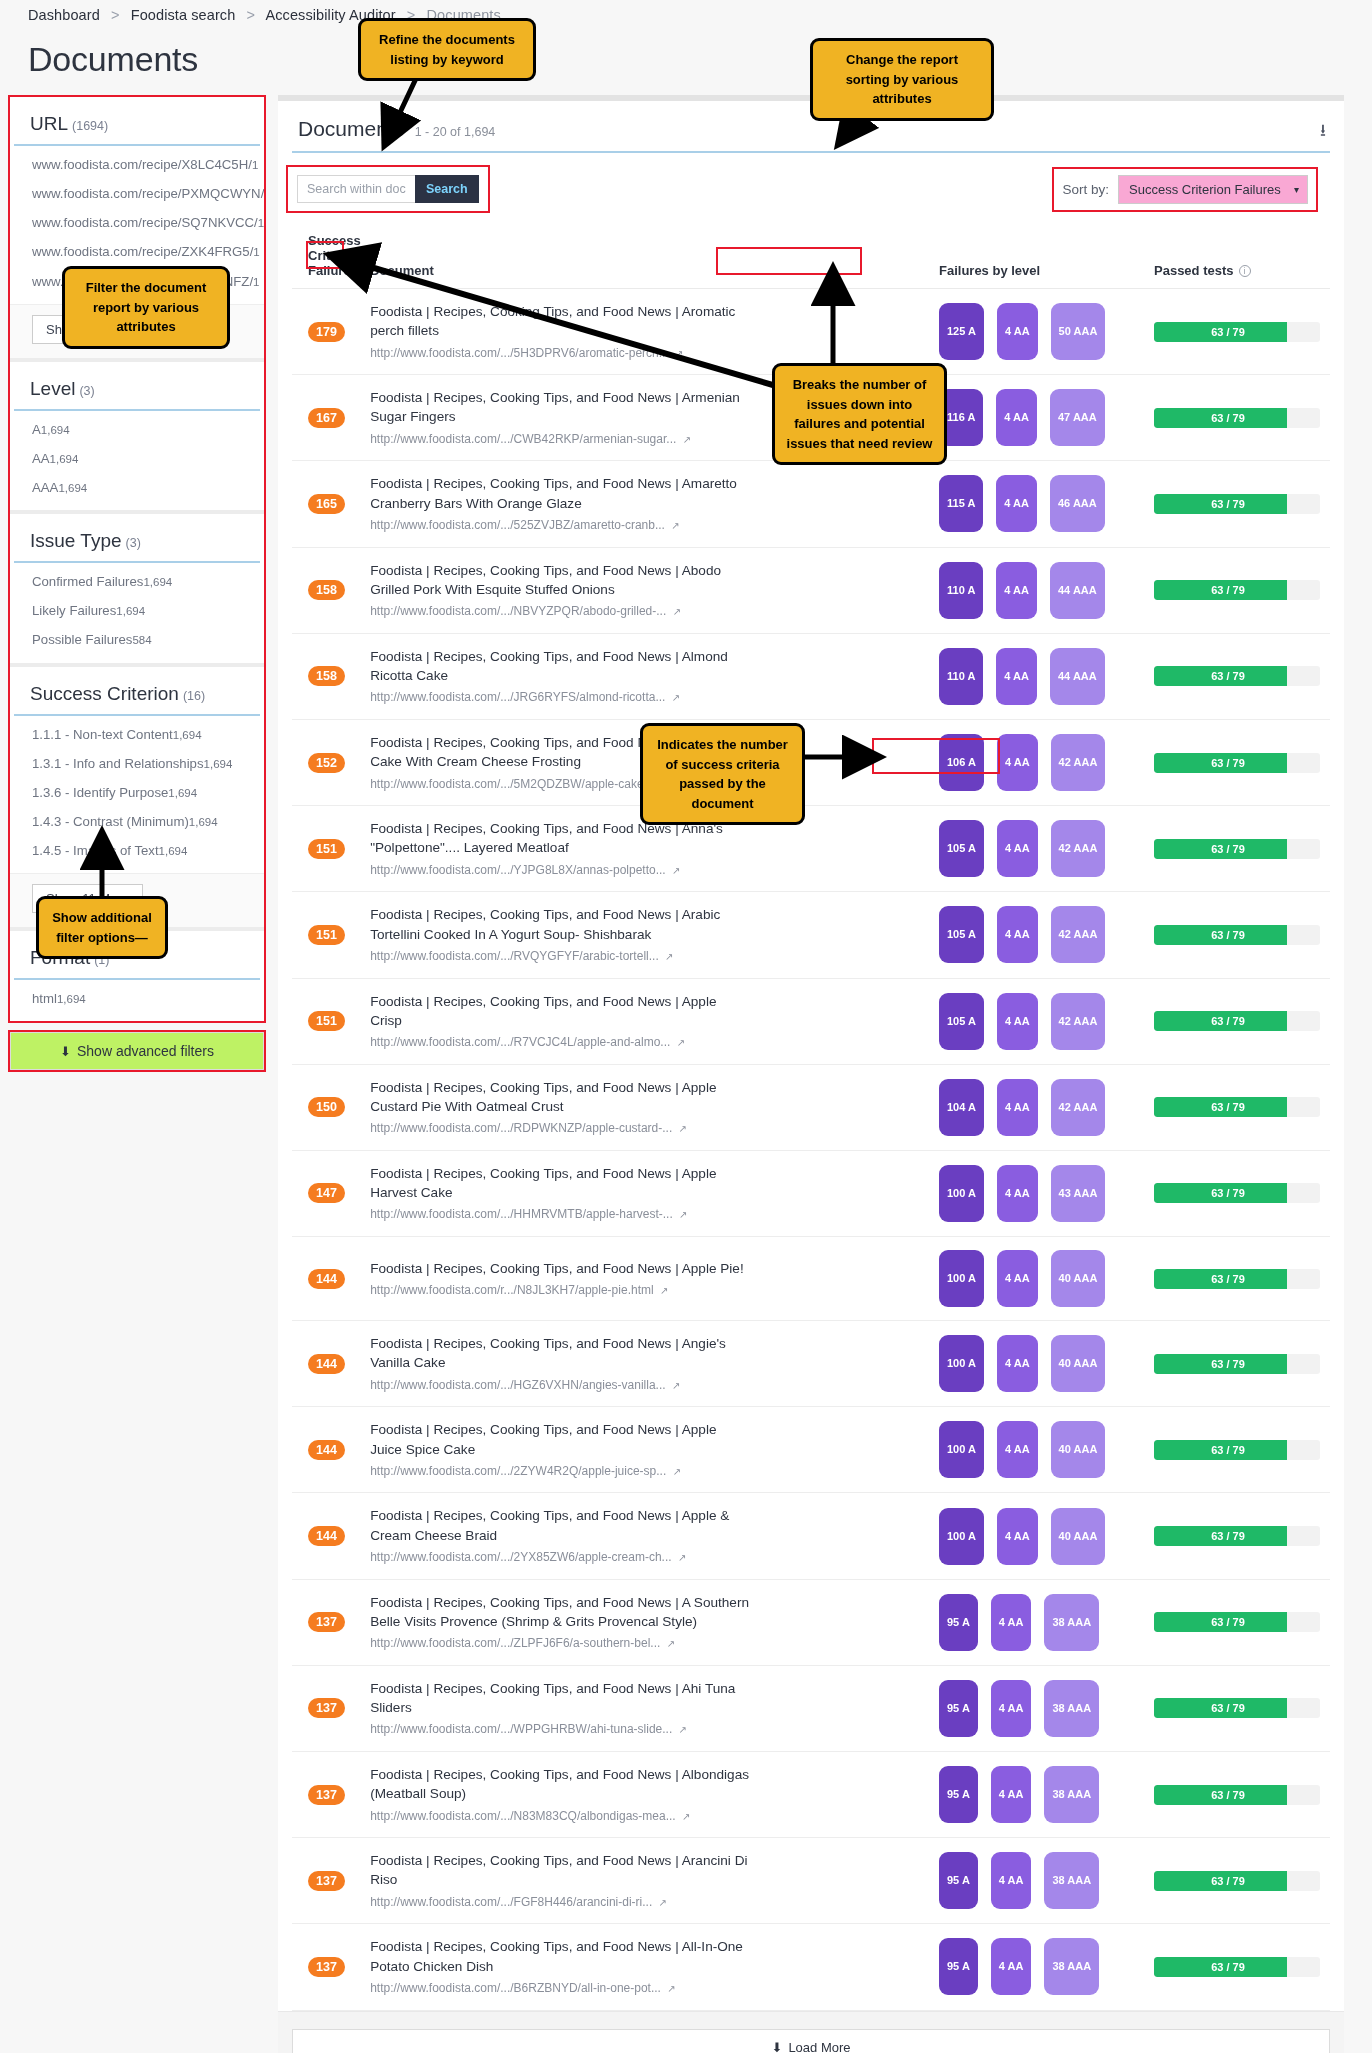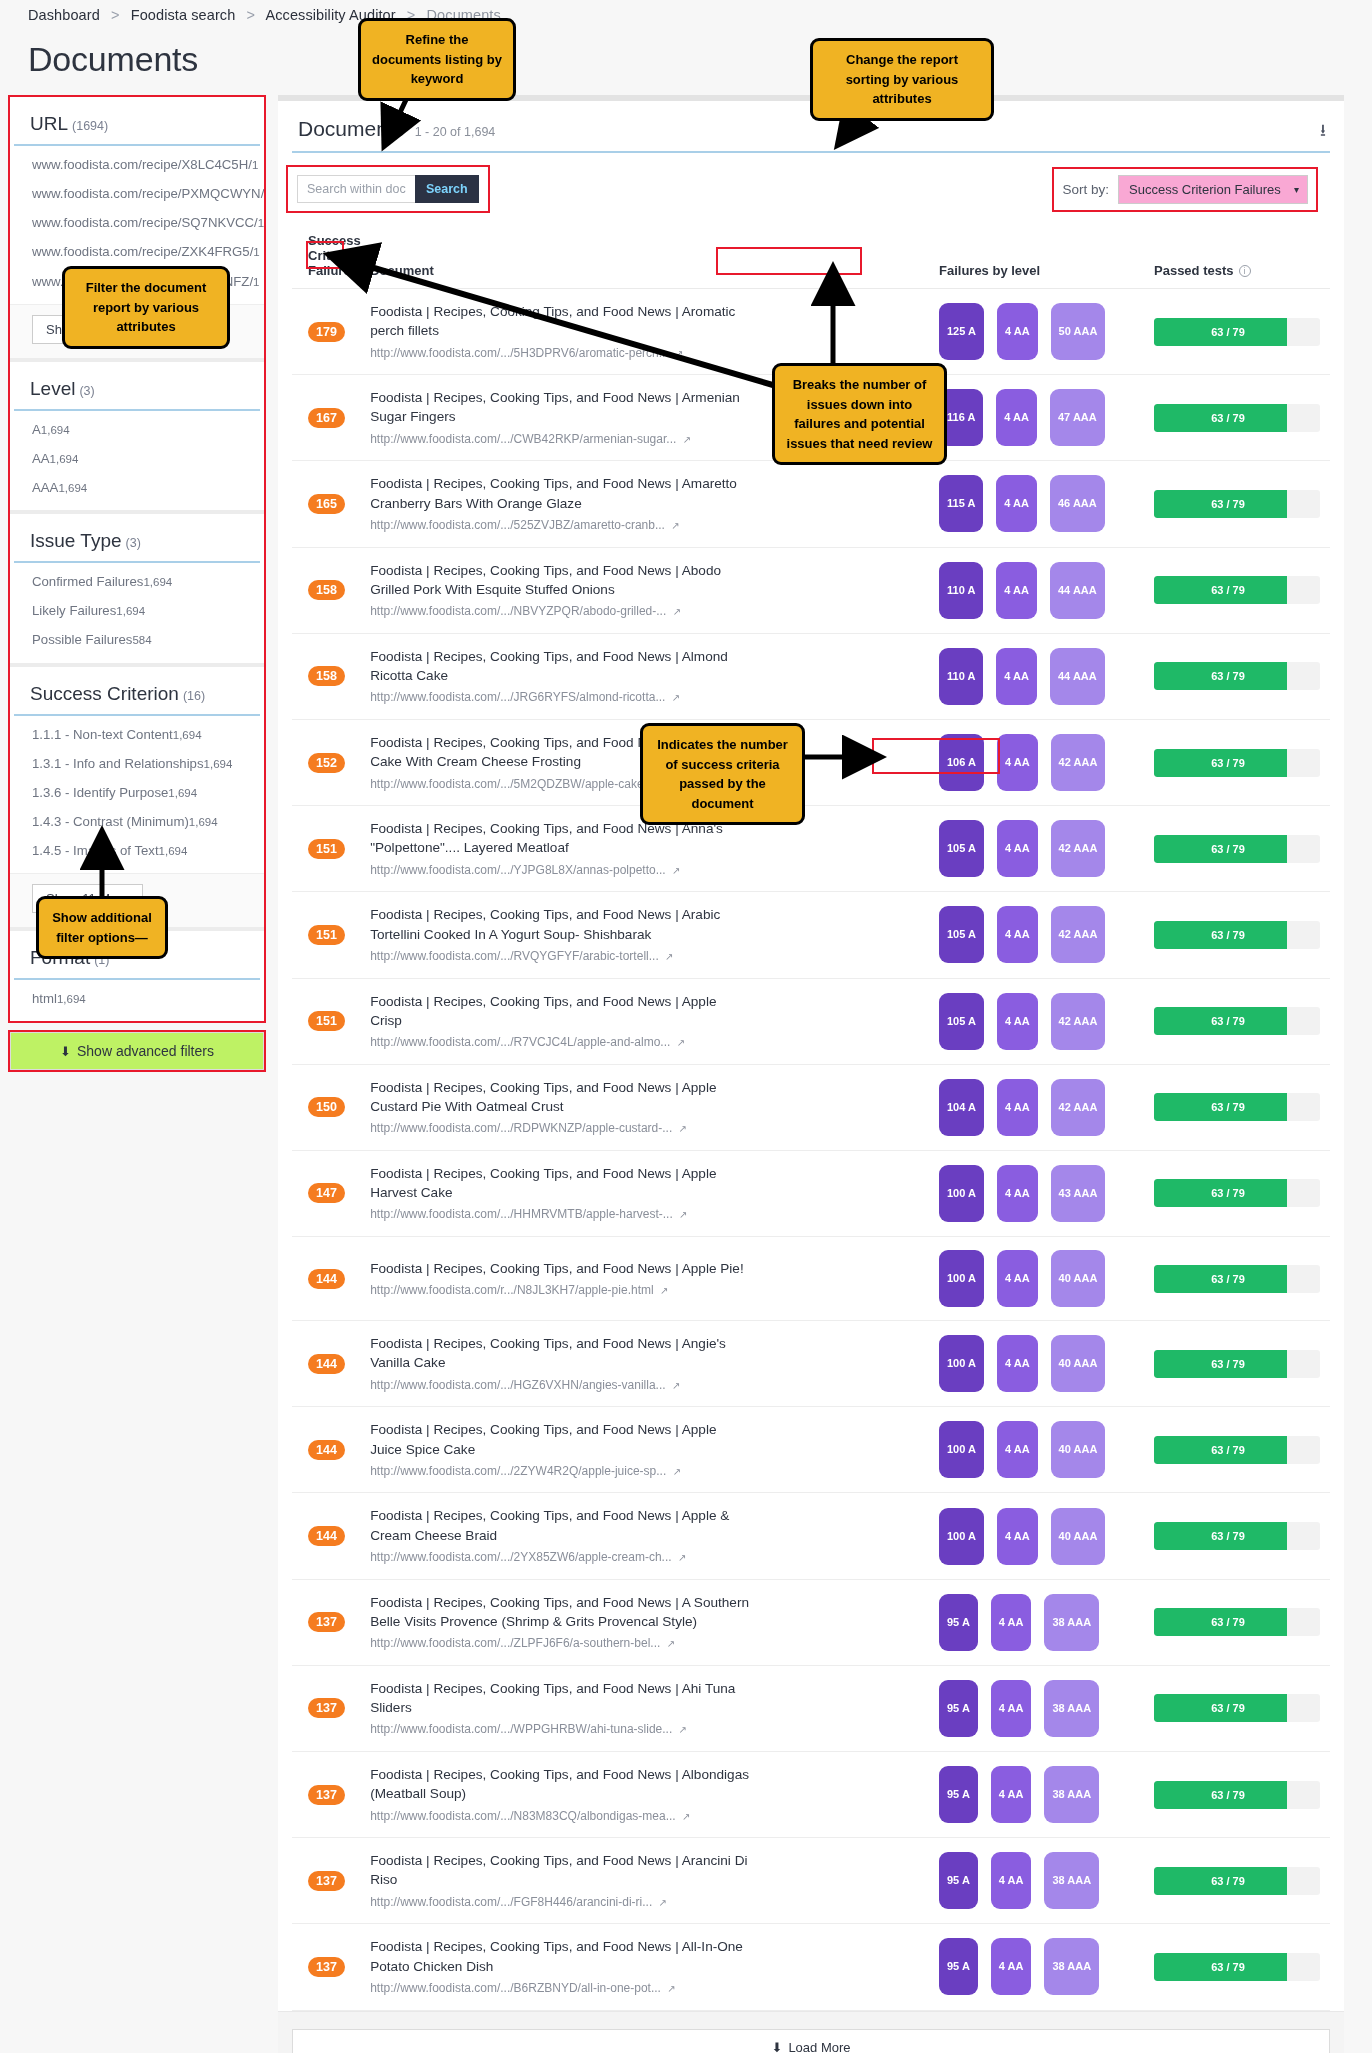--- a/index.html
+++ b/index.html
@@ -275,21 +275,21 @@
     min-width: 38px;
     text-align: center;
     line-height: 1;
   }
   .lvl-a { background: #6a3ec1; }
   .lvl-aa { background: #8a5de0; }
   .lvl-aaa { background: #a487ea; }
 
   .passbar {
     width: 166px;
-    height: 28px;
+    height: 20px;
     background: #f2f2f2;
     border-radius: 3px;
     position: relative;
     overflow: hidden;
   }
   .passbar .fill {
     position: absolute; left: 0; top: 0; bottom: 0;
     background: #1fb967;
     border-radius: 3px 0 0 3px;
   }
@@ -911,21 +911,21 @@
 
   <line x1="833" y1="372" x2="833" y2="276" stroke="#000" stroke-width="5" marker-end="url(#ah)"></line>
 
   <line x1="790" y1="390" x2="340" y2="258" stroke="#000" stroke-width="6" marker-end="url(#ah)"></line>
 
   <line x1="805" y1="757" x2="872" y2="757" stroke="#000" stroke-width="5" marker-end="url(#ah)"></line>
 
   <line x1="102" y1="898" x2="102" y2="840" stroke="#000" stroke-width="5" marker-end="url(#ah)"></line>
 </svg>
 
-<div class="callout" style="left:358px; top:18px; width:158px;">Refine the documents listing by keyword</div>
+<div class="callout" style="left:358px; top:18px; width:178px;">Refine the documents listing by keyword</div>
 <div class="callout" style="left:810px; top:38px; width:184px;">Change the report sorting by various attributes</div>
 <div class="callout" style="left:62px; top:266px; width:168px;">Filter the document report by various attributes</div>
 <div class="callout" style="left:772px; top:363px; width:175px;">Breaks the number of issues down into failures and potential issues that need review</div>
 <div class="callout" style="left:640px; top:723px; width:165px;">Indicates the number of success criteria passed by the document</div>
 <div class="callout" style="left:36px; top:896px; width:132px;">Show additional filter options—</div>
 
 <div class="hl" style="left:306px; top:241px; width:38px; height:28px;"></div>
 <div class="hl" style="left:716px; top:247px; width:146px; height:28px;"></div>
 <div class="hl" style="left:872px; top:738px; width:128px; height:36px;"></div>
 

